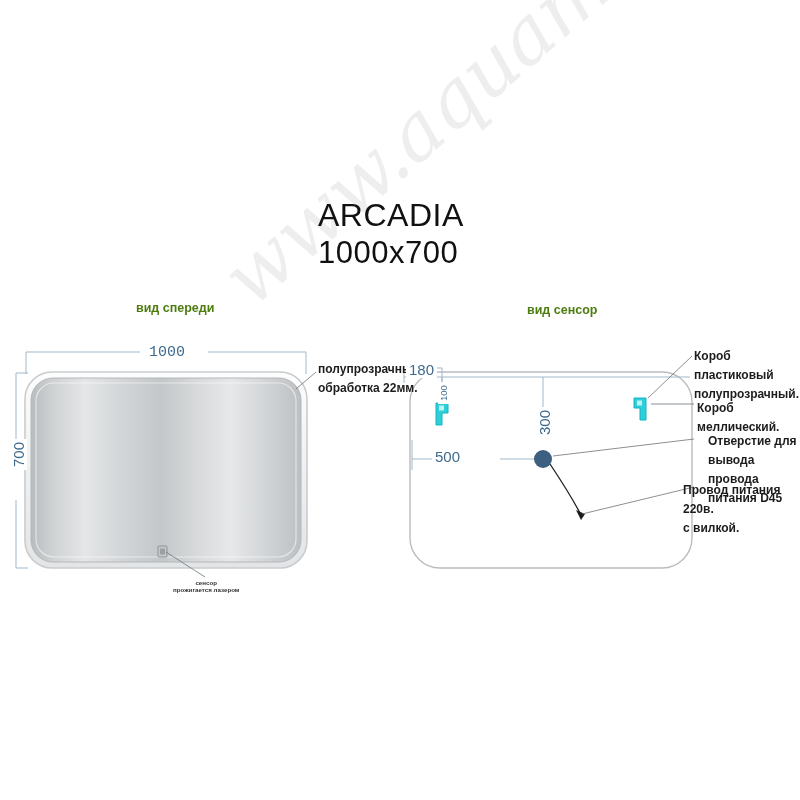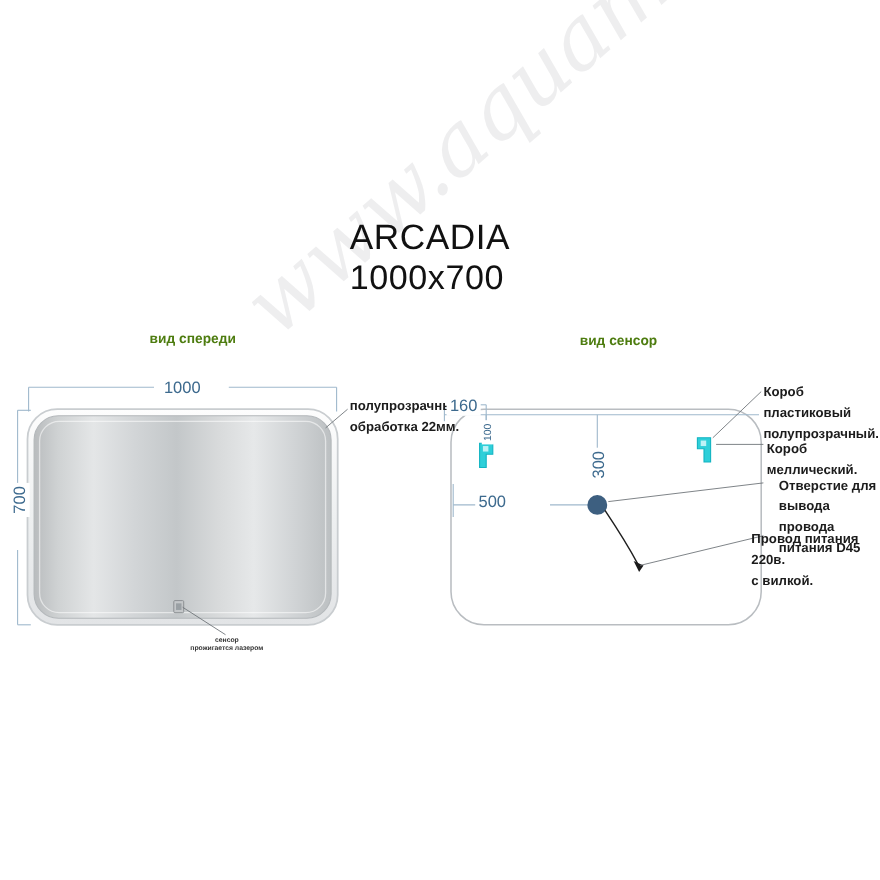--- a/index.html
+++ b/index.html
@@ -68,21 +68,21 @@
   .dim {
     position: absolute;
     color: #3d6a8e;
     font-size: 15px;
     white-space: nowrap;
     background: #ffffff;
     padding: 0 3px;
   }
   .dim.v { transform: rotate(-90deg); transform-origin: left top; }
 
-  #dim-1000 { left: 146px; top: 344px; }
+  #dim-1000 { left: 146px; top: 344px; font-family: Liberation Mono, monospace; }
   #dim-700  { left: 10px;  top: 470px; }
   #dim-130  { left: 406px; top: 361px; }
   #dim-100  { left: 438px; top: 404px; font-size: 9.5px; }
   #dim-300  { left: 536px; top: 438px; }
   #dim-500  { left: 432px; top: 448px; }
 
   
   #canvas {
     position: absolute;
     left: 0; top: 0;
@@ -232,18 +232,18 @@
 полупрозрачный.</div>
   <div class="callout" id="callout-hanger">Короб меллический.</div>
   <div class="callout" id="callout-hole">Отверстие для вывода
 провода питания D45</div>
   <div class="callout" id="callout-cord">Провод питания 220в.
 с вилкой.</div>
 
   <div class="dim" id="dim-1000">1000</div>
   <div class="dim v" id="dim-700">700</div>
 
-  <div class="dim" id="dim-130">160</div>
+  <div class="dim" id="dim-130">180</div>
   <div class="dim v" id="dim-100">100</div>
   <div class="dim v" id="dim-300">300</div>
   <div class="dim" id="dim-500">500</div>
 
 </div>
 
 </body></html>

